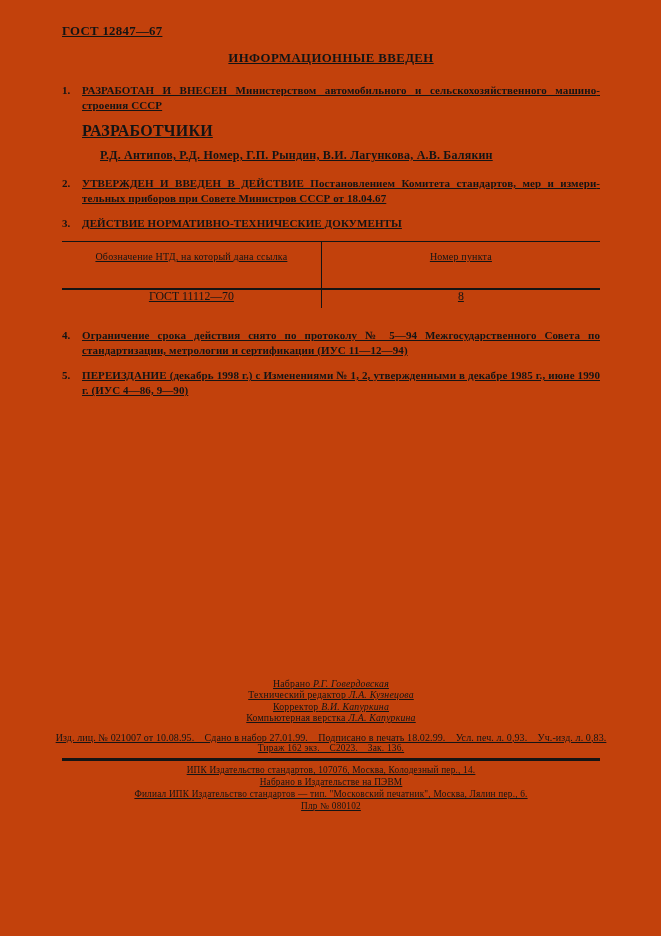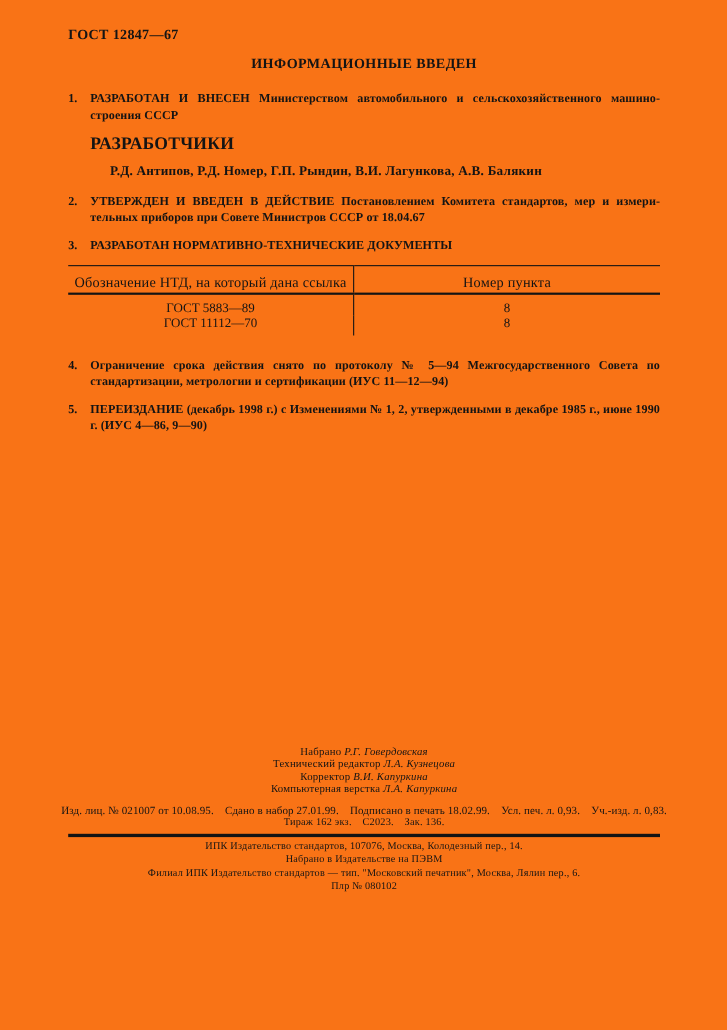--- a/index.html
+++ b/index.html
@@ -1,25 +1,26 @@
 <!DOCTYPE html>
 <html><head>
 <meta charset="utf-8">
 <style>
   html,body{margin:0;padding:0;background:#ffffff;}
   .page{
     position:relative;
     width:661px;height:936px;
     box-sizing:border-box;
     padding:24px 61px 124px 62px;
-    background:#f97316;
+    background:#c2410c;
     color:#141414;
     font-family:"Liberation Serif","DejaVu Serif",serif;
     display:flex;flex-direction:column;
     overflow:hidden;
+    text-decoration:underline;
   }
   .doc-number{
     font-size:12.8px;font-weight:bold;letter-spacing:.3px;line-height:15px;
   }
   .doc-title{
     margin-top:12px;text-align:center;
     font-size:12.8px;font-weight:bold;letter-spacing:.4px;line-height:15px;
   }
   p{margin:0;}
   .item{
@@ -41,22 +42,22 @@
   .developers{
     margin-top:10px;margin-left:38px;
     font-size:12px;font-weight:bold;line-height:15px;letter-spacing:.2px;
   }
   table.ref{
     margin-top:10px;width:100%;
     border-collapse:collapse;
     border-top:1.5px solid #141414;
   }
   table.ref th{
-    font-weight:normal;font-size:13px;line-height:11px;
-    padding:9px 4px 4px;
+    font-weight:normal;font-size:10px;line-height:11px;
+    padding:9px 4px 26px;
     border-bottom:2.5px solid #141414;
     text-align:center;letter-spacing:.2px;
   }
   table.ref col.c1{width:48.2%;}
   table.ref .vline{border-right:1px solid #141414;}
   table.ref td{
     text-align:center;font-size:11.8px;line-height:13px;
     padding:0 4px;
   }
   table.ref tr.first td{padding-top:6px;}
@@ -91,38 +92,34 @@
   <div class="doc-title">ИНФОРМАЦИОННЫЕ ВВЕДЕН</div>
 
   <p class="item mt-item1"><span class="num">1.</span><span>РАЗРАБОТАН И ВНЕСЕН Министерством автомобильного и сельскохозяйственного машино­строения СССР</span></p>
 
   <p class="subhead">РАЗРАБОТЧИКИ</p>
 
   <p class="developers">Р.Д. Антипов, Р.Д. Номер, Г.П. Рындин, В.И. Лагункова, А.В. Балякин</p>
 
   <p class="item mt-item2"><span class="num">2.</span><span>УТВЕРЖДЕН И ВВЕДЕН В ДЕЙСТВИЕ Постановлением Комитета стандартов, мер и измери­тельных приборов при Совете Министров СССР от 18.04.67</span></p>
 
-  <p class="item mt-item3"><span class="num">3.</span><span>РАЗРАБОТАН НОРМАТИВНО-ТЕХНИЧЕСКИЕ ДОКУМЕНТЫ</span></p>
+  <p class="item mt-item3"><span class="num">3.</span><span>ДЕЙСТВИЕ НОРМАТИВНО-ТЕХНИЧЕСКИЕ ДОКУМЕНТЫ</span></p>
 
   <table class="ref">
     <colgroup>
         <col class="c1">
         <col>
       </colgroup>
     <thead>
       <tr>
         <th class="vline">Обозначение НТД, на который дана ссылка</th>
         <th>Номер пункта</th>
       </tr>
     </thead>
     <tbody>
-      <tr class="first">
-        <td class="vline">ГОСТ 5883—89</td>
-        <td>8</td>
-      </tr>
       <tr class="last">
         <td class="vline">ГОСТ 11112—70</td>
         <td>8</td>
       </tr>
     </tbody>
   </table>
 
   <p class="item mt-item4"><span class="num">4.</span><span>Ограничение срока действия снято по протоколу № 5—94 Межгосударственного Совета по стандартизации, метрологии и сертификации (ИУС 11—12—94)</span></p>
 
   <p class="item mt-item5"><span class="num">5.</span><span>ПЕРЕИЗДАНИЕ (декабрь 1998 г.) с Изменениями № 1, 2, утвержденными в декабре 1985 г., июне 1990 г. (ИУС 4—86, 9—90)</span></p>

